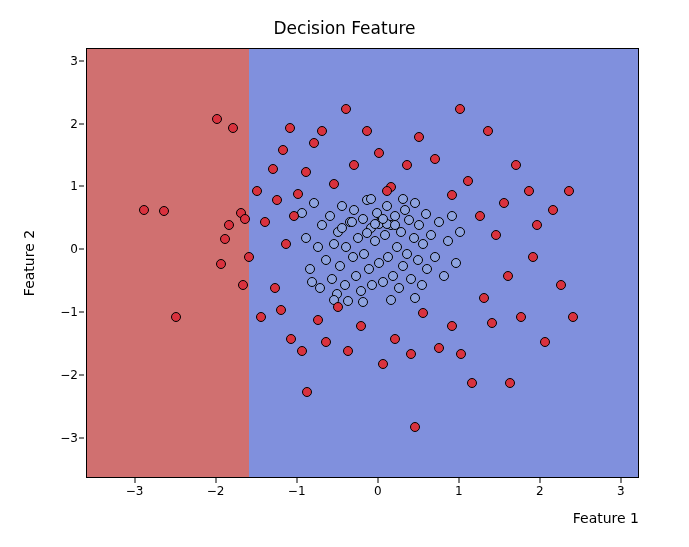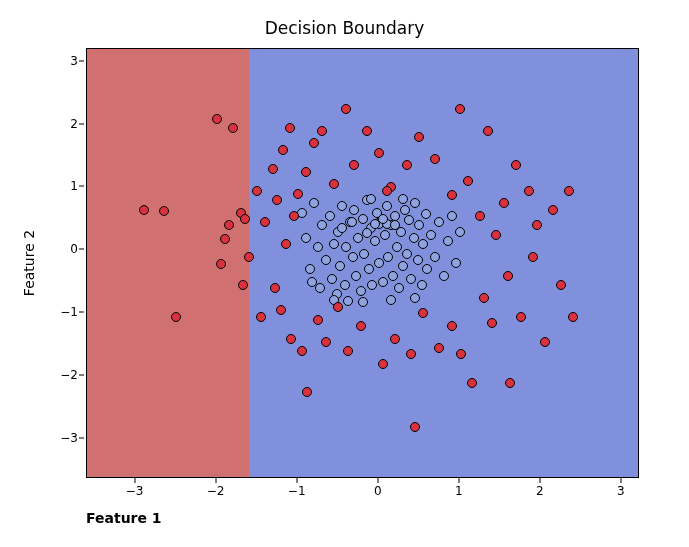--- a/index.html
+++ b/index.html
@@ -6,36 +6,36 @@
   .fig{position:relative;width:689px;height:547px;}
   .title{position:absolute;left:0;right:0;top:18px;text-align:center;font-size:17px;color:#000;}
   .axes{position:absolute;left:86px;top:48px;width:553px;height:430px;border:1px solid #000;background:#fff;box-sizing:border-box;}
   .plot{position:absolute;left:0;top:0;width:100%;height:100%;}
   .region{position:absolute;top:0;bottom:0;}
   .region.red{background:#d07070;}
   .region.blue{background:#8090dd;}
   .pt{position:absolute;width:10px;height:10px;border-radius:50%;border:1px solid #000;transform:translate(-50%,-50%);box-sizing:border-box;}
   .pt.cb{background:#8ea3e0;}
   .pt.cr{background:#d9323e;}
-  .xlabel{position:absolute;left:86px;width:553px;top:510px;text-align:left;font-size:14px;color:#000;font-weight:bold;}
+  .xlabel{position:absolute;left:86px;width:553px;top:510px;text-align:right;font-size:14px;color:#000;}
   .ylabel{position:absolute;left:20px;top:48px;height:430px;width:18px;display:flex;align-items:center;justify-content:center;}
   .ylabel span{transform:rotate(-90deg);white-space:nowrap;font-size:14px;color:#000;}
   .tick{position:absolute;font-size:12px;color:#000;}
   .xtick{top:0;transform:translateX(-50%);}
   .ytick{right:0;transform:translateY(-50%);}
   .xtick-line{position:absolute;width:1px;height:5px;background:#000;top:0;transform:translateX(-50%);}
   .ytick-line{position:absolute;height:1px;width:5px;background:#000;right:0;transform:translateY(-50%);}
   .xtick-lbls{position:absolute;left:86px;width:553px;top:484px;height:18px;}
   .ytick-lbls{position:absolute;top:48px;height:430px;left:0;width:78px;}
 </style>
 </head>
 <body>
 
 <div class="fig">
-  <div class="title">Decision Boundary</div>
+  <div class="title">Decision Feature</div>
 
   <div class="axes">
     <div class="plot">
       <div class="region red" style="left: 0px; width: 162.059px;"></div>
       <div class="region blue" style="left: 162.059px; right: 0px;"></div>
       <div class="points">
           <div class="pt cb" style="left: 214.728px; top: 163.647px;"></div>
           <div class="pt cb" style="left: 218.779px; top: 188.824px;"></div>
           <div class="pt cb" style="left: 222.831px; top: 220.294px;"></div>
           <div class="pt cb" style="left: 225.262px; top: 232.882px;"></div>

